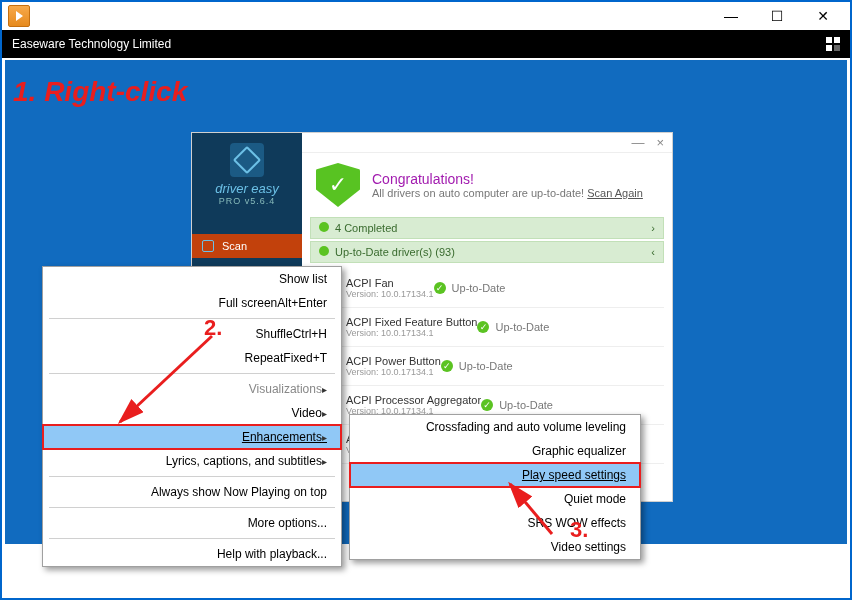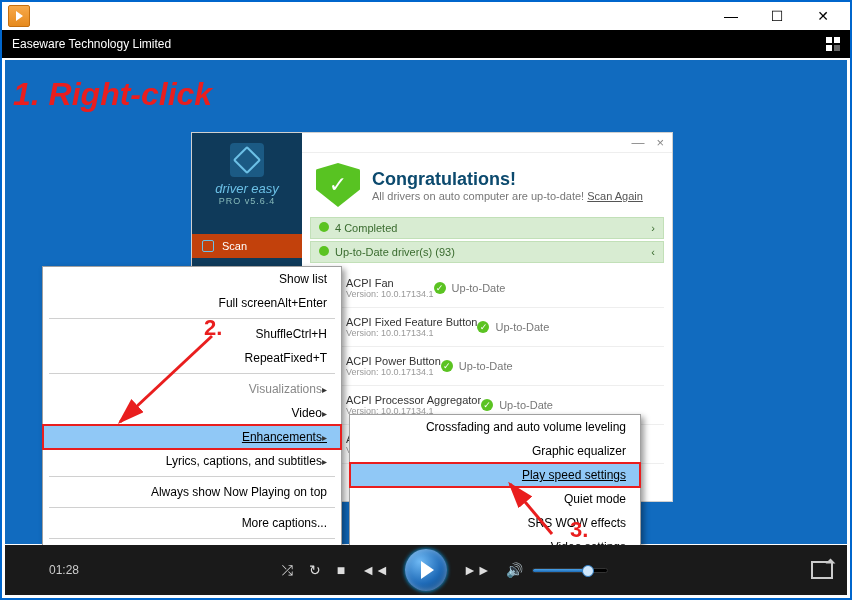--- a/index.html
+++ b/index.html
@@ -16,38 +16,38 @@
 
   
   .subtitle-bar { height: 28px; background:#000; color:#fff; display:flex; align-items:center; justify-content:space-between; padding:0 10px; font-size:12px; }
   .sq { width:6px; height:6px; background:#fff; }
   .sq-grid { display:grid; grid-template-columns:6px 6px; grid-template-rows:6px 6px; gap:2px; }
 
   
   .video-area { position:absolute; top:58px; left:3px; right:3px; bottom:54px; background:#116bbf; }
 
   
-  .annot1 { position:absolute; top:16px; left:8px; color:#e91e1e; font-size:32px; font-weight:bold; font-style:italic; }
+  .annot1 { position:absolute; top:16px; left:8px; color:#e91e1e; font-size:28px; font-weight:bold; font-style:italic; }
 
   
   .video-content { position:absolute; top:72px; left:186px; width:482px; height:370px; background:#f5f5f5; display:flex; border:1px solid #d0d0d0; }
   .vc-sidebar { width:110px; background:#0f3a5a; color:#fff; font-size:11px; }
   .vc-logo { text-align:center; padding:10px 0; }
   .vc-hex { width:34px; height:34px; margin:0 auto 4px; background:#1b5a84; border-radius:4px; display:flex; align-items:center; justify-content:center; transform:rotate(0deg); }
   .vc-hex-in { width:20px; height:20px; border:2px solid #6cc0e6; border-radius:2px; transform:rotate(45deg); }
   .vc-logo-text { color:#6cc0e6; font-size:13px; font-style:italic; }
   .vc-logo-sub { color:#8bb; font-size:9px; letter-spacing:1px; }
   .vc-scan { margin-top:18px; padding:6px 10px; display:flex; align-items:flex-end; gap:8px; background:#c2410c; }
   .vc-scan-ico { width:12px; height:12px; border:1px solid #6cc0e6; border-radius:2px; }
   .vc-main { flex:1; background:#fff; display:flex; flex-direction:column; }
   .vc-topbar { height:20px; display:flex; justify-content:flex-end; align-items:center; gap:12px; padding:0 8px; color:#888; font-size:13px; border-bottom:1px solid #eee; }
   .vc-header { display:flex; align-items:center; gap:12px; padding:10px 14px; }
   .vc-shield { width:44px; height:44px; background:#58c322; border-radius:8px 8px 10px 10px; display:flex; align-items:center; justify-content:center; clip-path: polygon(50% 0, 100% 15%, 100% 60%, 50% 100%, 0 60%, 0 15%); }
   .vc-shield-check { color:#fff; font-size:22px; }
-  .vc-head-text .t1 { color:#0c4a6e; font-size:18px; font-weight:bold; }
+  .vc-head-text .t1 { color:#a21caf; font-size:14px; font-weight:normal; }
   .vc-head-text .t2 { color:#777; font-size:11px; }
   .vc-head-text .t2 u { color:#555; }
   .vc-bars { padding:0 8px; }
   .vc-bar { background:#d8ecd2; border:1px solid #c2e0b8; font-size:11px; color:#3a6b2f; padding:4px 8px; margin-bottom:2px; display:flex; justify-content:space-between; align-items:center; }
   .vc-bar .dot { width:10px; height:10px; background:#5bc322; border-radius:50%; display:inline-block; margin-right:6px; }
   .vc-list { padding:4px 8px; }
   .vc-row { display:flex; align-items:center; justify-content:flex-start; padding:8px 6px; border-bottom:1px solid #eee; font-size:11px; }
   .vc-row-left { display:flex; align-items:center; gap:8px; }
   .vc-row-ico { width:22px; height:16px; background:#7fb9e6; border:1px solid #4a8fc9; border-radius:2px; }
   .vc-row-name { color:#333; }
@@ -265,21 +265,21 @@
     <div class="ctx-item">
         <span>Lyrics, captions, and subtitles</span>
         <span class="arrow">▸</span>
       </div>
     <div class="ctx-sep"></div>
     <div class="ctx-item">
         <span>Always show Now Playing on top</span>
       </div>
     <div class="ctx-sep"></div>
     <div class="ctx-item">
-        <span>More captions...</span>
+        <span>More options...</span>
       </div>
     <div class="ctx-sep"></div>
     <div class="ctx-item">
         <span>Help with playback...</span>
       </div>
   </div>
 
   <div id="ctx2" class="ctx-menu">
     <div class="ctx-item">
         <span>Crossfading and auto volume leveling</span>
@@ -314,35 +314,14 @@
   </svg>
   <svg class="arrow-svg" style="top:474px; left:490px;" width="100" height="70">
     <defs>
         <marker id="ah2" markerWidth="10" markerHeight="10" refX="8" refY="3" orient="auto">
           <path d="M0,0 L0,6 L9,3 z" fill="#e91e1e"></path>
         </marker>
       </defs>
     <line x1="60" y1="58" x2="18" y2="8" stroke="#e91e1e" stroke-width="3" marker-end="url(#ah2)"></line>
   </svg>
 
-  <div class="controls">
-    <div class="ctrl-time">01:28</div>
-    <div class="ctrl-center">
-      <span class="ctrl-btn">⤮</span>
-      <span class="ctrl-btn">↻</span>
-      <span class="ctrl-btn">■</span>
-      <span class="ctrl-btn">◄◄</span>
-      <div class="play-orb">
-          <div class="play-orb-tri"></div>
-        </div>
-      <span class="ctrl-btn">►►</span>
-      <div class="vol-wrap">
-        <span class="ctrl-btn">🔊</span>
-        <div class="vol-bar">
-            <div class="vol-fill"></div>
-            <div class="vol-thumb"></div>
-          </div>
-      </div>
-    </div>
-    <div class="full-btn"></div>
-  </div>
 
 </div>
 
 </body></html>

